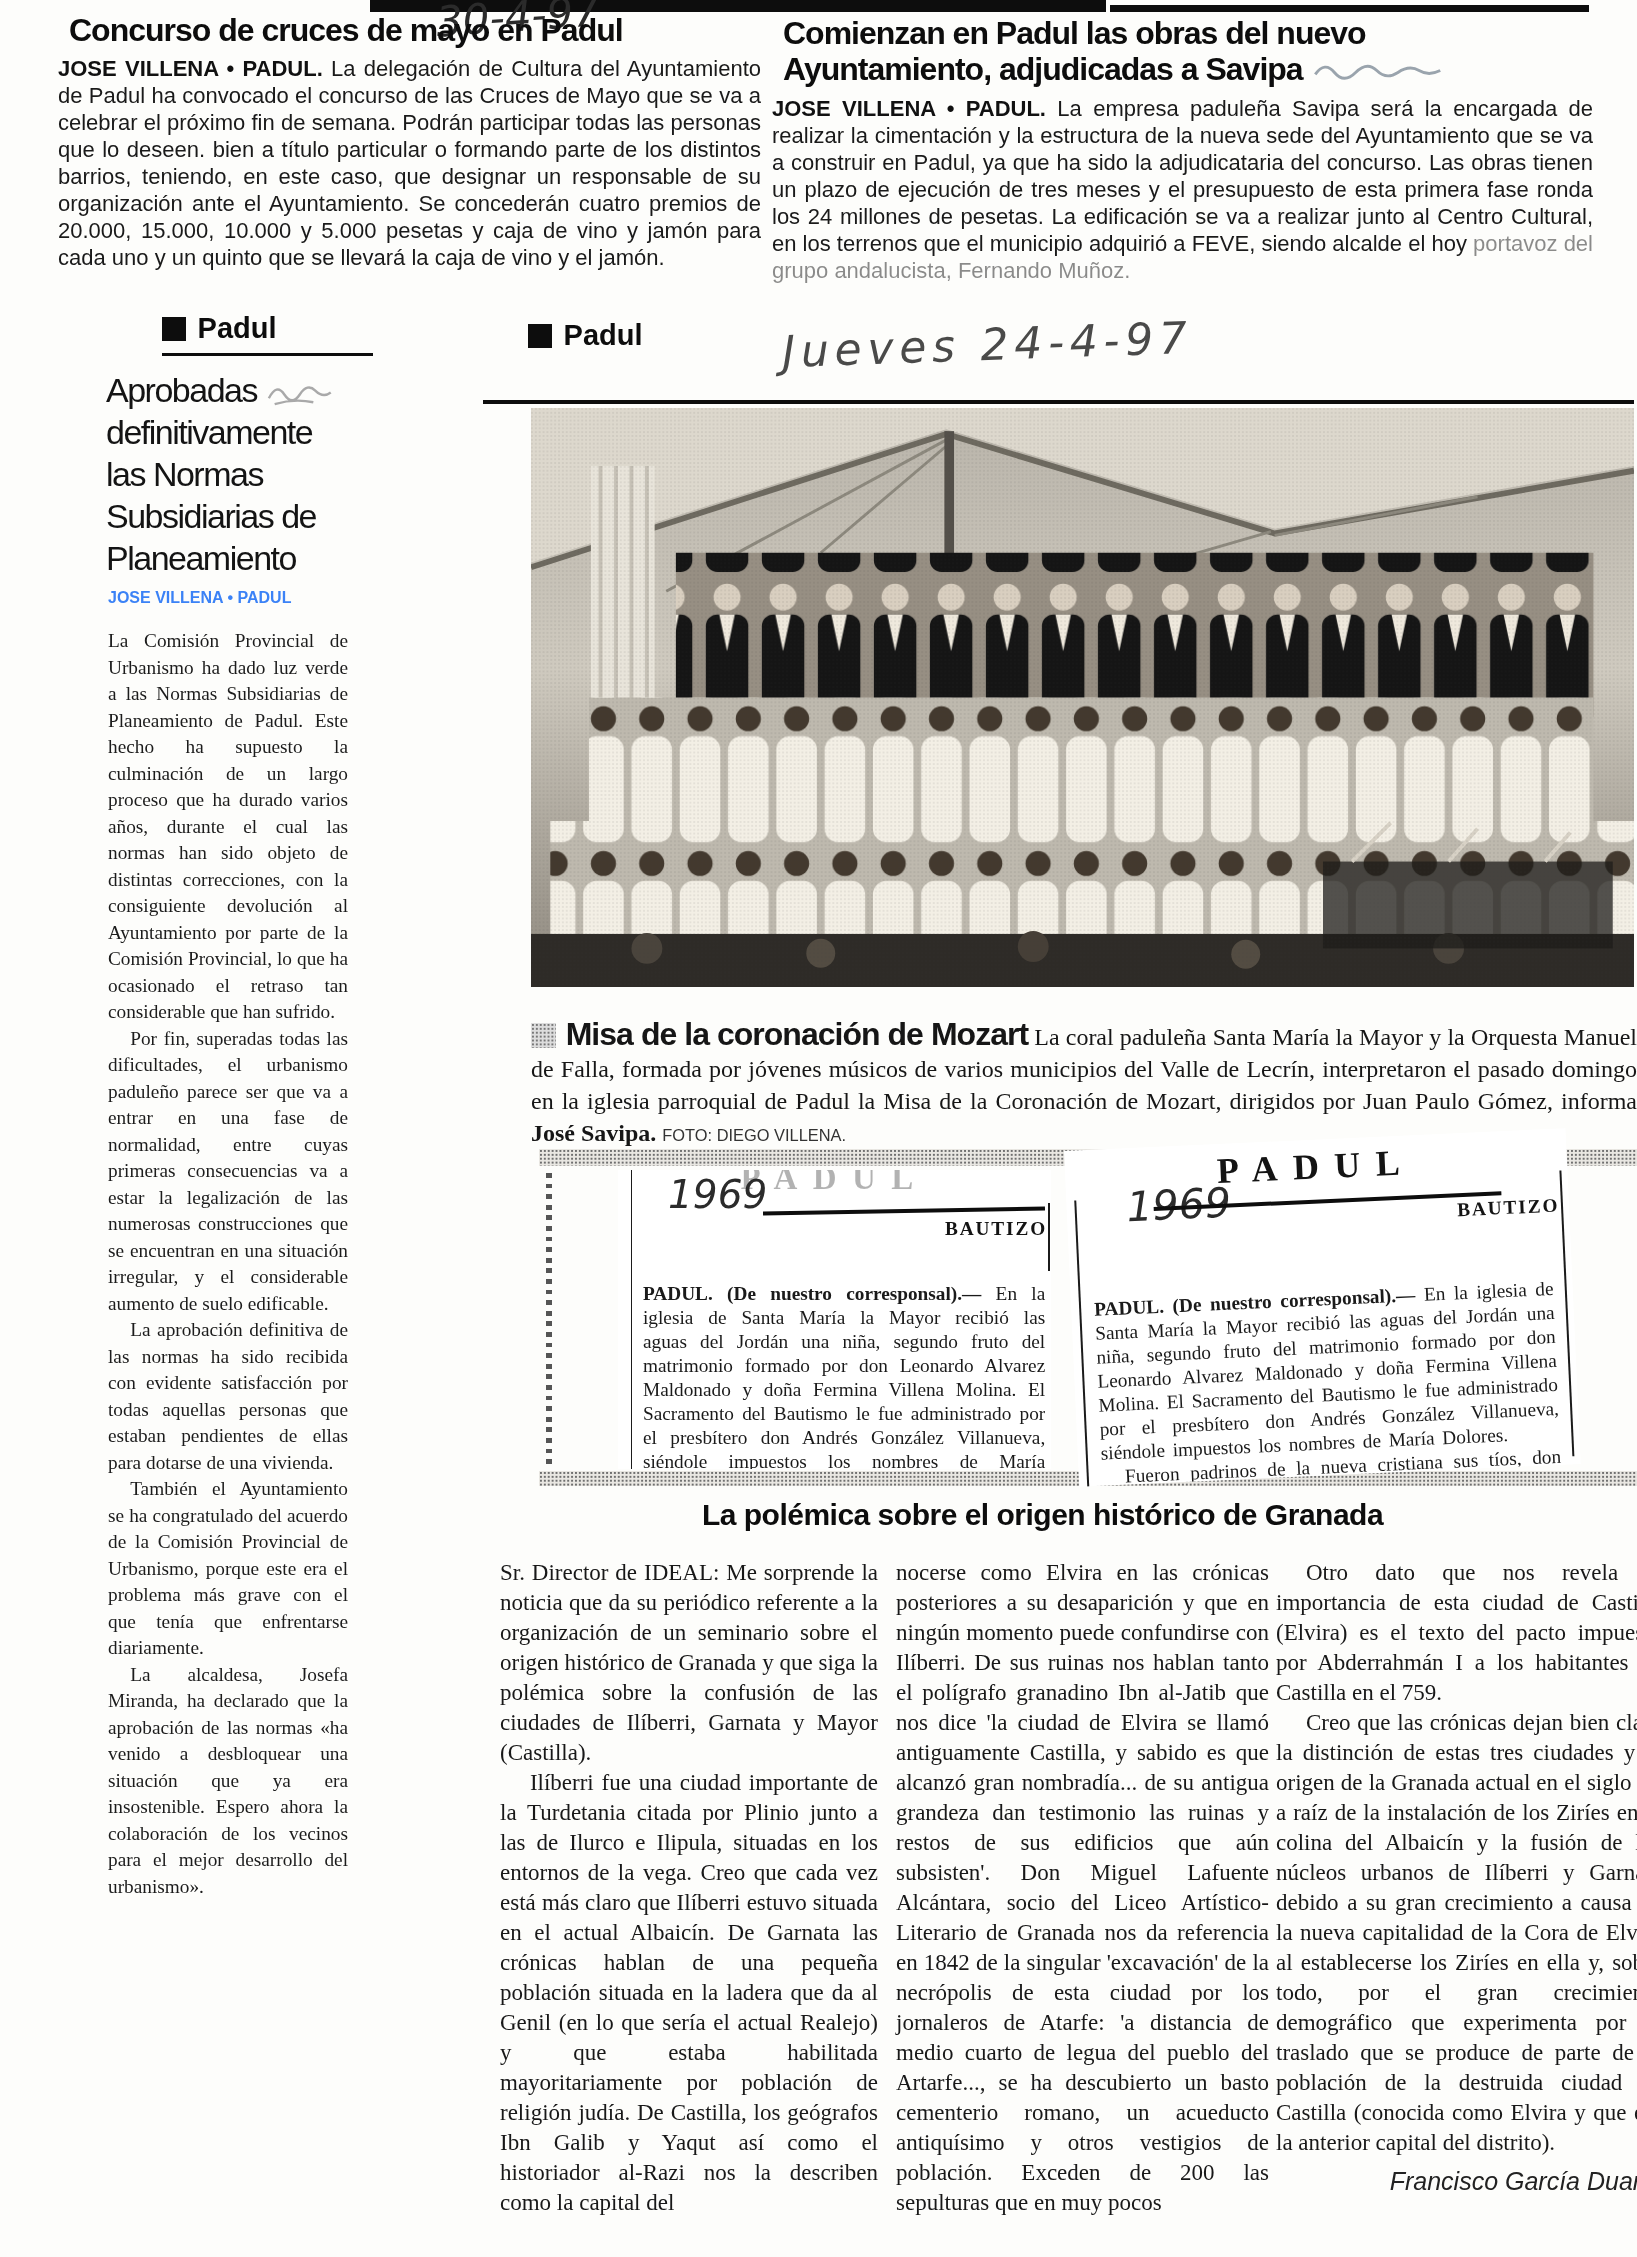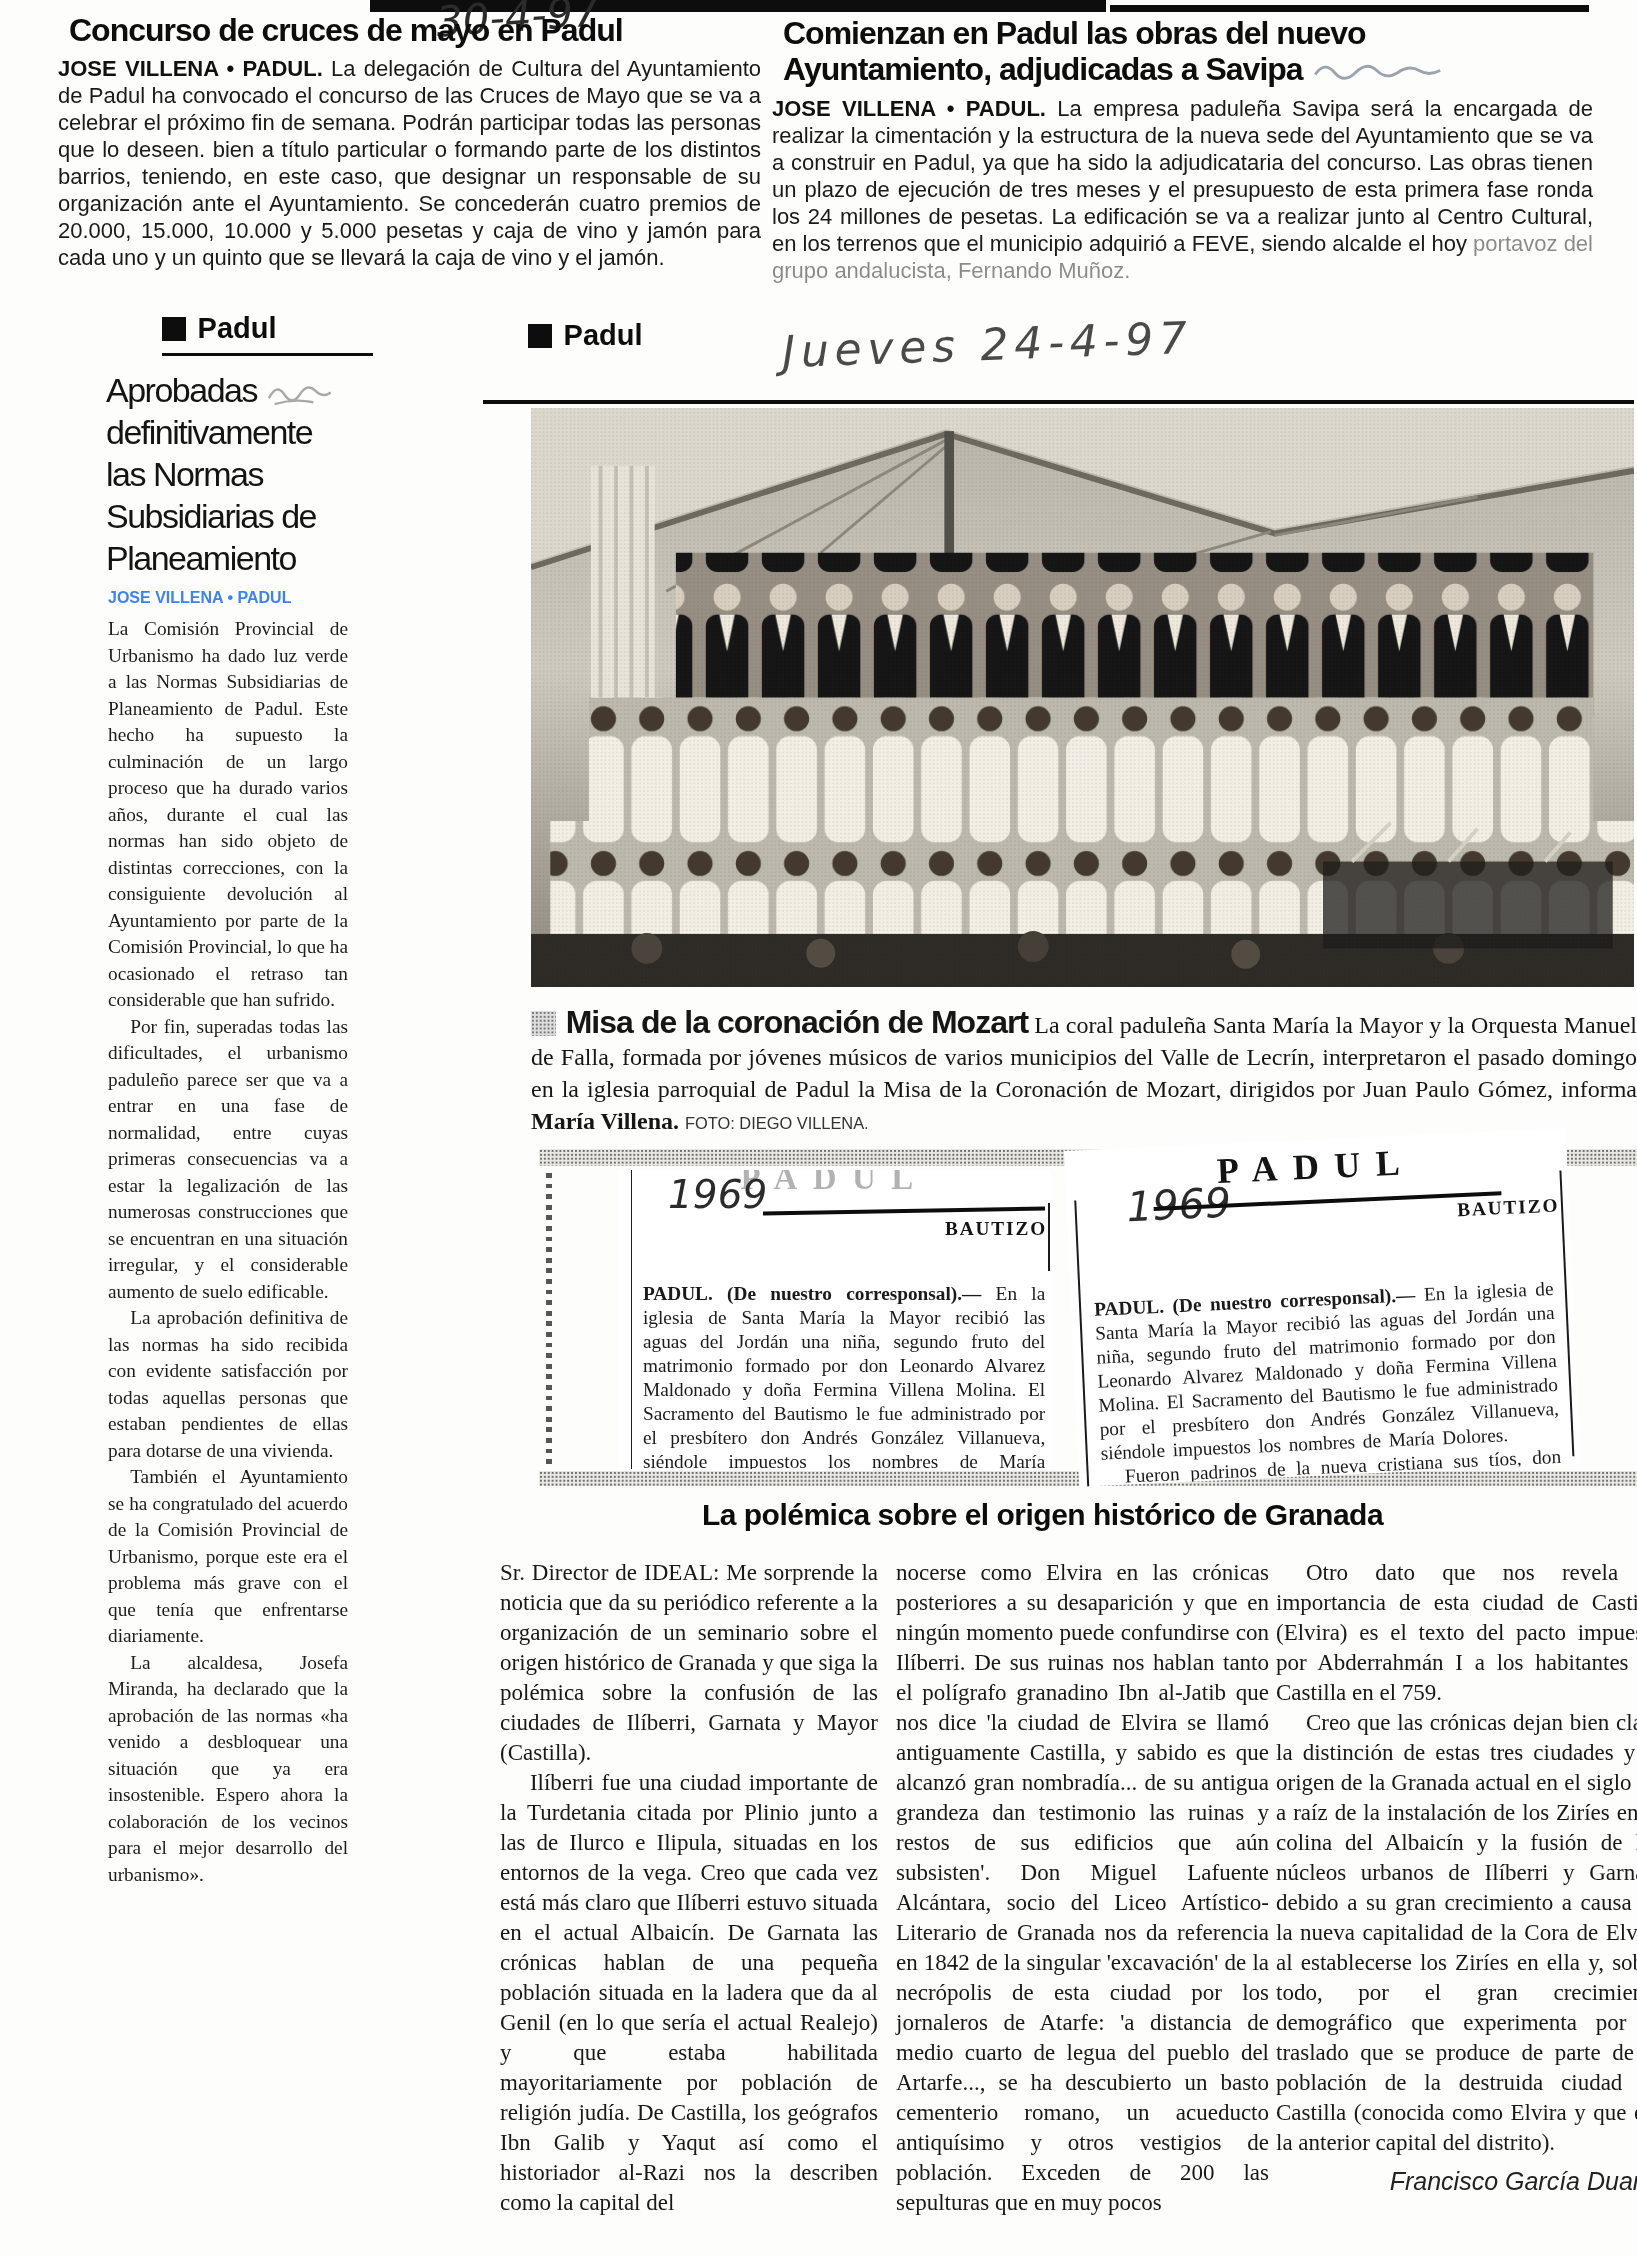--- a/index.html
+++ b/index.html
@@ -4,21 +4,21 @@
 <style>
   html,body{margin:0;padding:0;}
   body{
     width:1638px;height:2257px;position:relative;overflow:hidden;
     background:#fdfdfb;color:#141414;
     font-family:"Liberation Sans", sans-serif;
   }
   .abs{position:absolute;}
   .serif{font-family:"Liberation Serif", serif;}
   .headline{font-weight:bold;letter-spacing:-1px;color:#0d0d0d;}
-  .justified{text-align:justify;}
+  .justified{text-align:justify;margin-top:12px;}
   .halftone{
     background-image:radial-gradient(#6e6e6e 1.1px, transparent 1.2px);
     background-size:3.9px 3.9px;background-color:#e9e7e2;
   }
   .handwrite{
     font-family:"DejaVu Sans", sans-serif;font-style:italic;color:#2b2b2b;
     white-space:nowrap;
   }
   .black-bar{background:#0d0d0d;}
   
@@ -173,21 +173,21 @@
     <circle cx="950" cy="560" r="16" fill="#4a443c"></circle>
     <rect x="820" y="470" width="300" height="90" fill="#1e1c19" opacity=".75"></rect>
     <path d="M850,470 l40,-40 M950,470 l30,-34 M1050,470 l26,-30" stroke="#d8d2c6" stroke-width="4"></path>
     <rect width="1142" height="600" fill="url(#dots)"></rect>
   </svg>
 </div>
 
 <div class="abs serif justified" id="caption">
   <span class="cap-square"></span><span class="cap-title">Misa de la coronación de Mozart</span>
   <span>La coral paduleña Santa María la Mayor y la Orquesta Manuel de Falla, formada por jóvenes músicos de varios municipios del Valle de Lecrín, interpretaron el pasado domingo en la iglesia parroquial de Padul la Misa de la Coronación de Mozart, dirigidos por Juan Paulo Gómez, informa</span>
-  <b>María Villena.</b>
+  <b>José Savipa.</b>
   <span class="cap-credit">FOTO: DIEGO VILLENA.</span>
 </div>
 
 <div class="abs halftone" style="left:539px;top:1149px;width:1099px;height:17.4px;"></div>
 <div class="abs halftone" style="left:539px;top:1471px;width:1099px;height:15.4px;"></div>
 <div class="abs squiggle-v" style="left:546px;top:1173px;height:294px;"></div>
 <div class="abs corner-mark" style="left:618px;top:1450px;"></div>
 
 <div class="abs clip" id="clip-left">
   <div class="clip-padul" style="font-size:33px;opacity:.32;margin-top:-9.7px;">PADUL</div>

